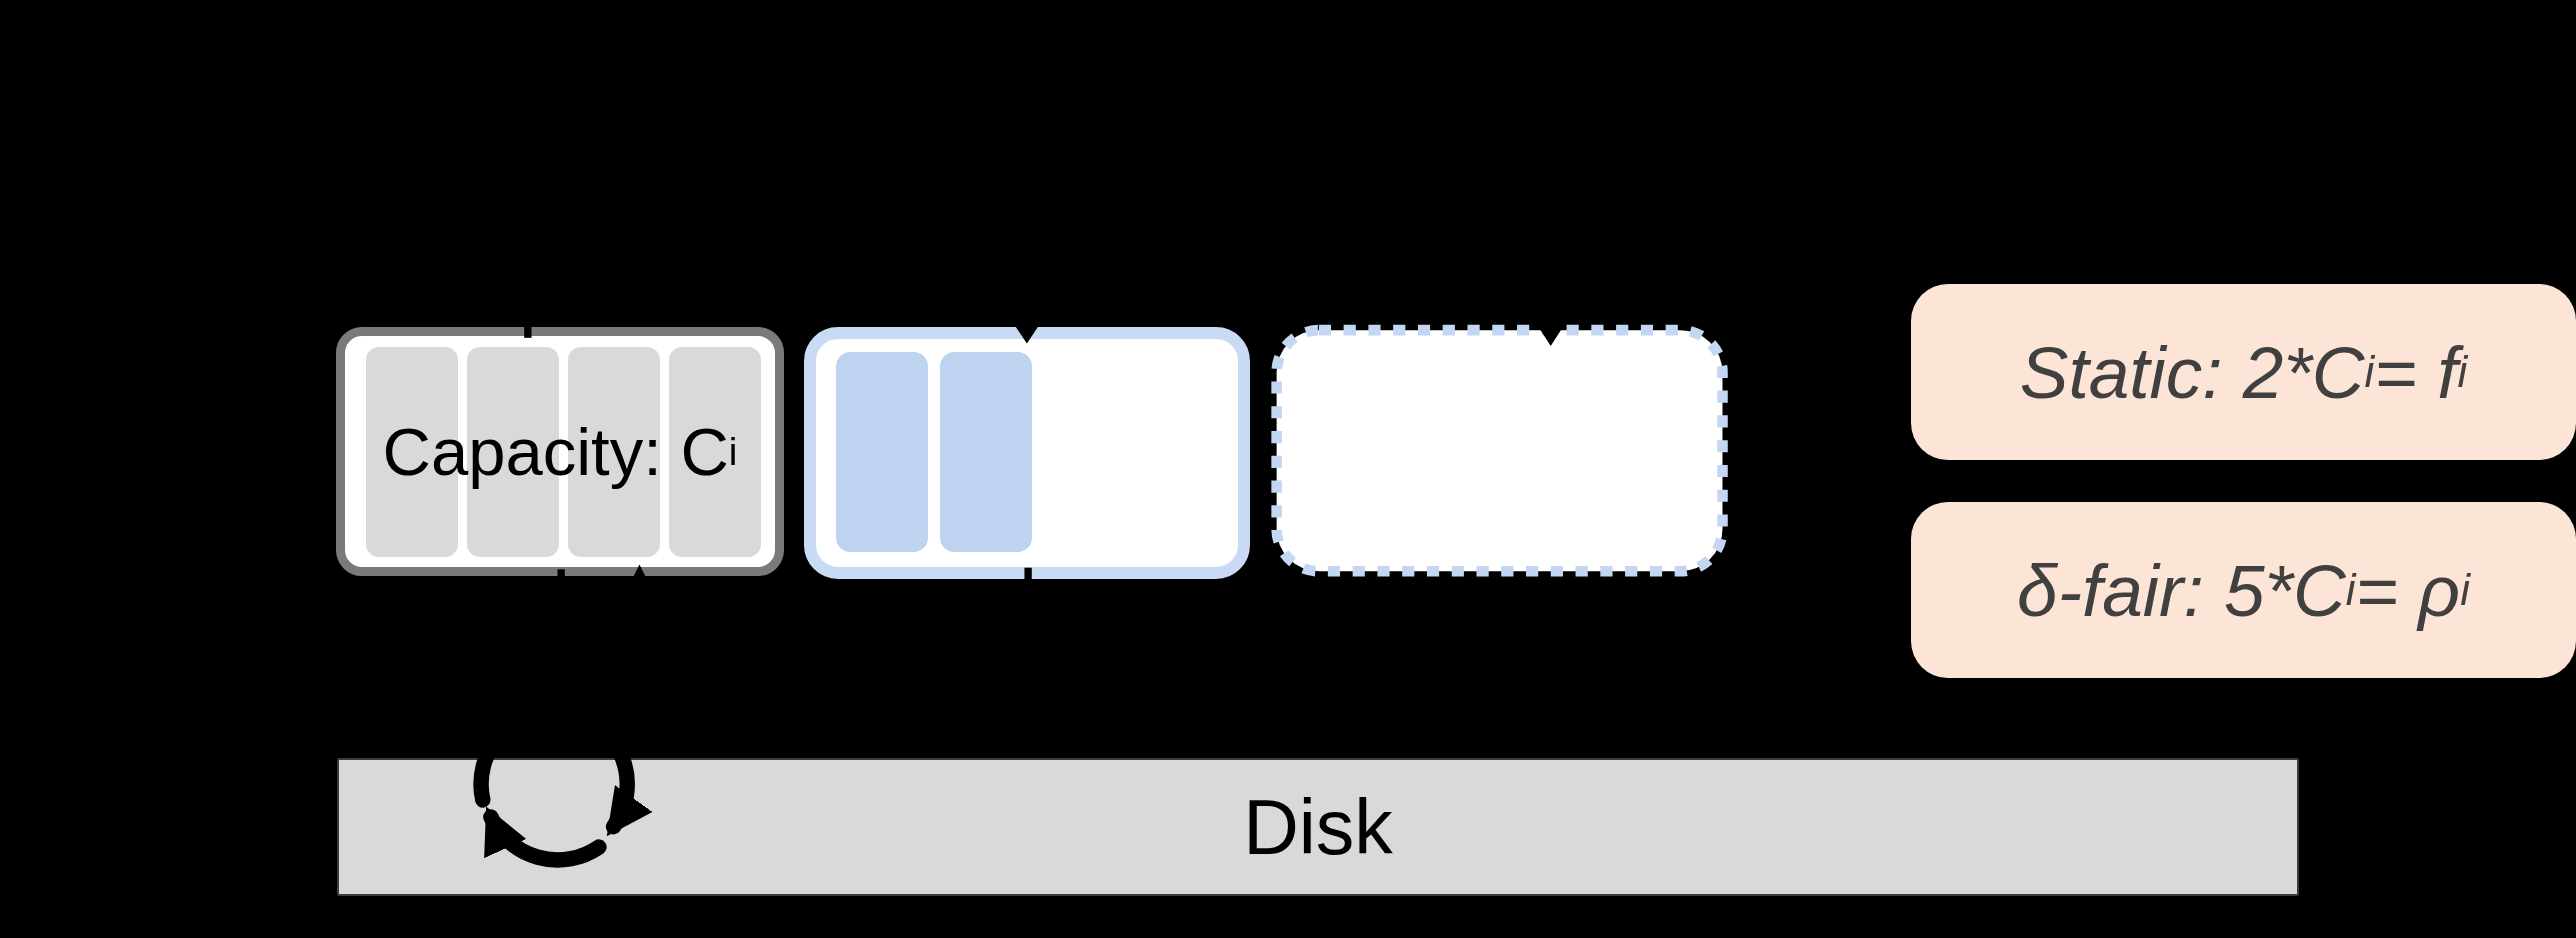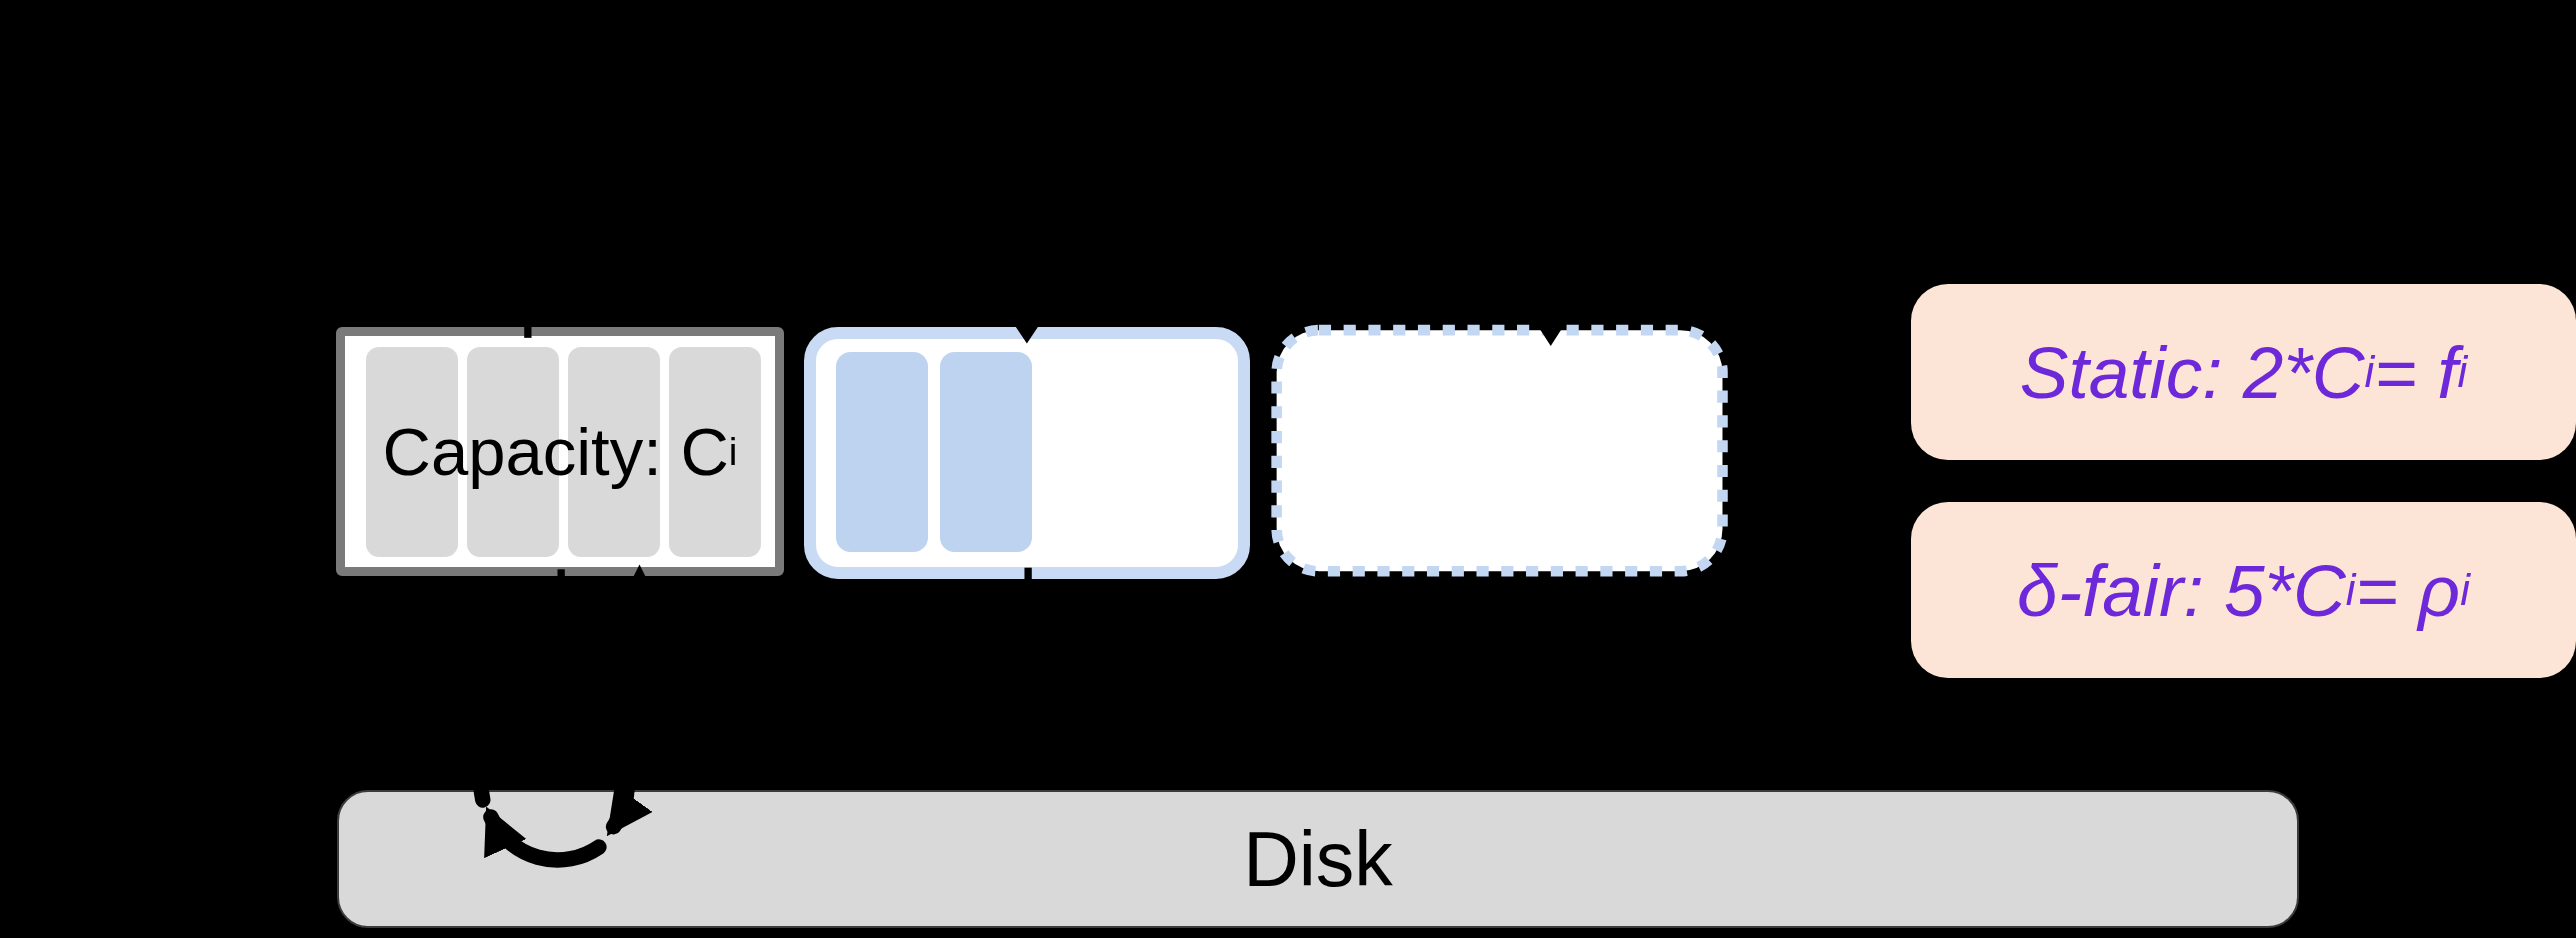--- a/index.html
+++ b/index.html
@@ -3,50 +3,50 @@
 <meta charset="utf-8">
 <style>
   html,body{margin:0;padding:0;background:#000;}
   body{width:2576px;height:938px;overflow:hidden;
        font-family:"Liberation Sans", sans-serif;}
   .stage{position:relative;width:2576px;height:938px;background:#000000;}
 
   
   .cache-box{position:absolute;box-sizing:border-box;background:#ffffff;}
   .box-gray{left:336px;top:327px;width:448px;height:249px;
-            border:9px solid #7a7a7a;border-radius:6px;}
+            border:9px solid #7a7a7a;border-radius:26px;}
   .box-blue{left:804px;top:327px;width:446px;height:252px;
             border:12.2px solid #c9daf5;border-radius:34px;}
   .slots{position:absolute;left:0;top:0;right:0;bottom:0;
          display:flex;flex-direction:row;}
   .box-gray .slots{padding:11.4px 0 0 21px;gap:9px;}
   .box-blue .slots{padding:13px 0 0 20.3px;gap:11.4px;}
   .slot{box-sizing:border-box;}
   .slot-gray{width:92px;height:210px;border-radius:13px;background:#d9d9d9;}
   .slot-blue{width:92px;height:200px;border-radius:14.6px;background:#bdd3f0;}
   .cap-label{position:absolute;left:0;top:0;right:0;bottom:0;
              display:flex;align-items:center;justify-content:center;
              font-size:67px;color:#000;white-space:nowrap;}
   .cap-label sub{font-size:58%;line-height:0;}
 
   
   .legend-box{position:absolute;left:1911px;width:665px;height:176px;
               background:#fce4d6;border-radius:37px;
               display:flex;align-items:center;justify-content:center;
-              font-style:italic;font-size:73px;color:#6d28d9;white-space:nowrap;}
+              font-style:italic;font-size:73px;color:#404040;white-space:nowrap;}
   .legend-static{top:284px;}
   .legend-delta{top:502px;}
   .legend-box sub{font-size:60%;line-height:0;}
 
   
   .disk-bar{position:absolute;left:337px;top:758px;width:1962px;height:138px;
             box-sizing:border-box;background:#d9d9d9;
-            border:2.4px solid #3c3c3c;border-radius:31px;
+            border:2.4px solid #3c3c3c;border-radius:2px;
             display:flex;align-items:center;justify-content:center;
-            font-size:77px;color:#000;margin-top:32px;}
+            font-size:77px;color:#000;}
 
   
   .overlay{position:absolute;left:0;top:0;width:2576px;height:938px;
            pointer-events:none;}
 </style>
 </head>
 <body>
 
 <div class="stage">
 

